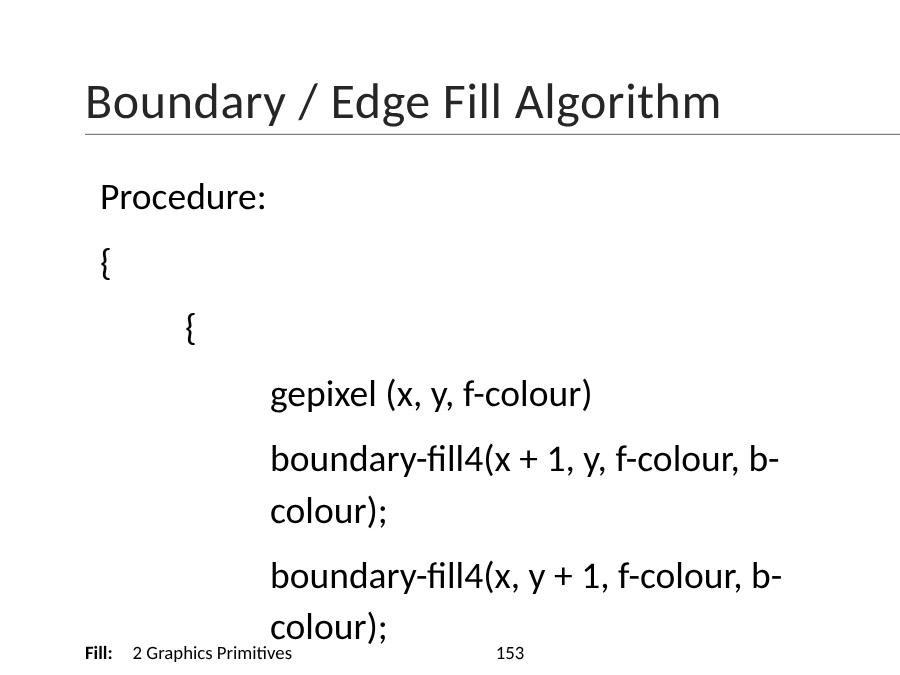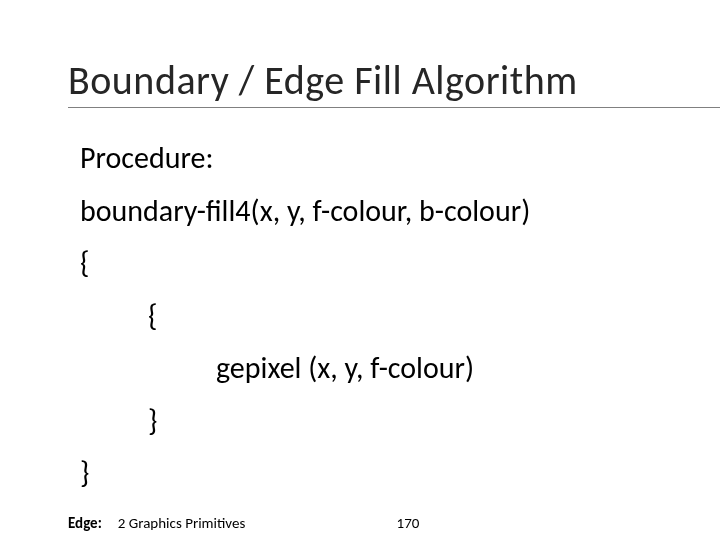--- a/index.html
+++ b/index.html
@@ -53,26 +53,27 @@
   .footer .inst { margin-left: auto; }
 </style>
 </head>
 <body>
 
 <div class="slide">
   <div class="title">Boundary / Edge Fill Algorithm</div>
 
   <div class="body">
     <div>Procedure:</div>
-    <div>boundary-fill4(x, y, f-colour, b-colour)</div>
     <div>{</div>
     <div class="indent1">{</div>
     <div class="indent2">gepixel (x, y, f-colour)</div>
+    <div class="indent2">boundary-fill4(x + 1, y, f-colour, b-colour);</div>
+    <div class="indent2">boundary-fill4(x, y + 1, f-colour, b-colour);</div>
     <div class="indent1">}</div>
     <div>}</div>
   </div>
 
   <div class="footer">
-    <span class="unit-label">Edge:</span>
+    <span class="unit-label">Fill:</span>
     <span class="unit-text">2 Graphics Primitives</span>
-    <span class="page">170</span>
+    <span class="page">153</span>
   </div>
 </div>
 
 </body></html>

